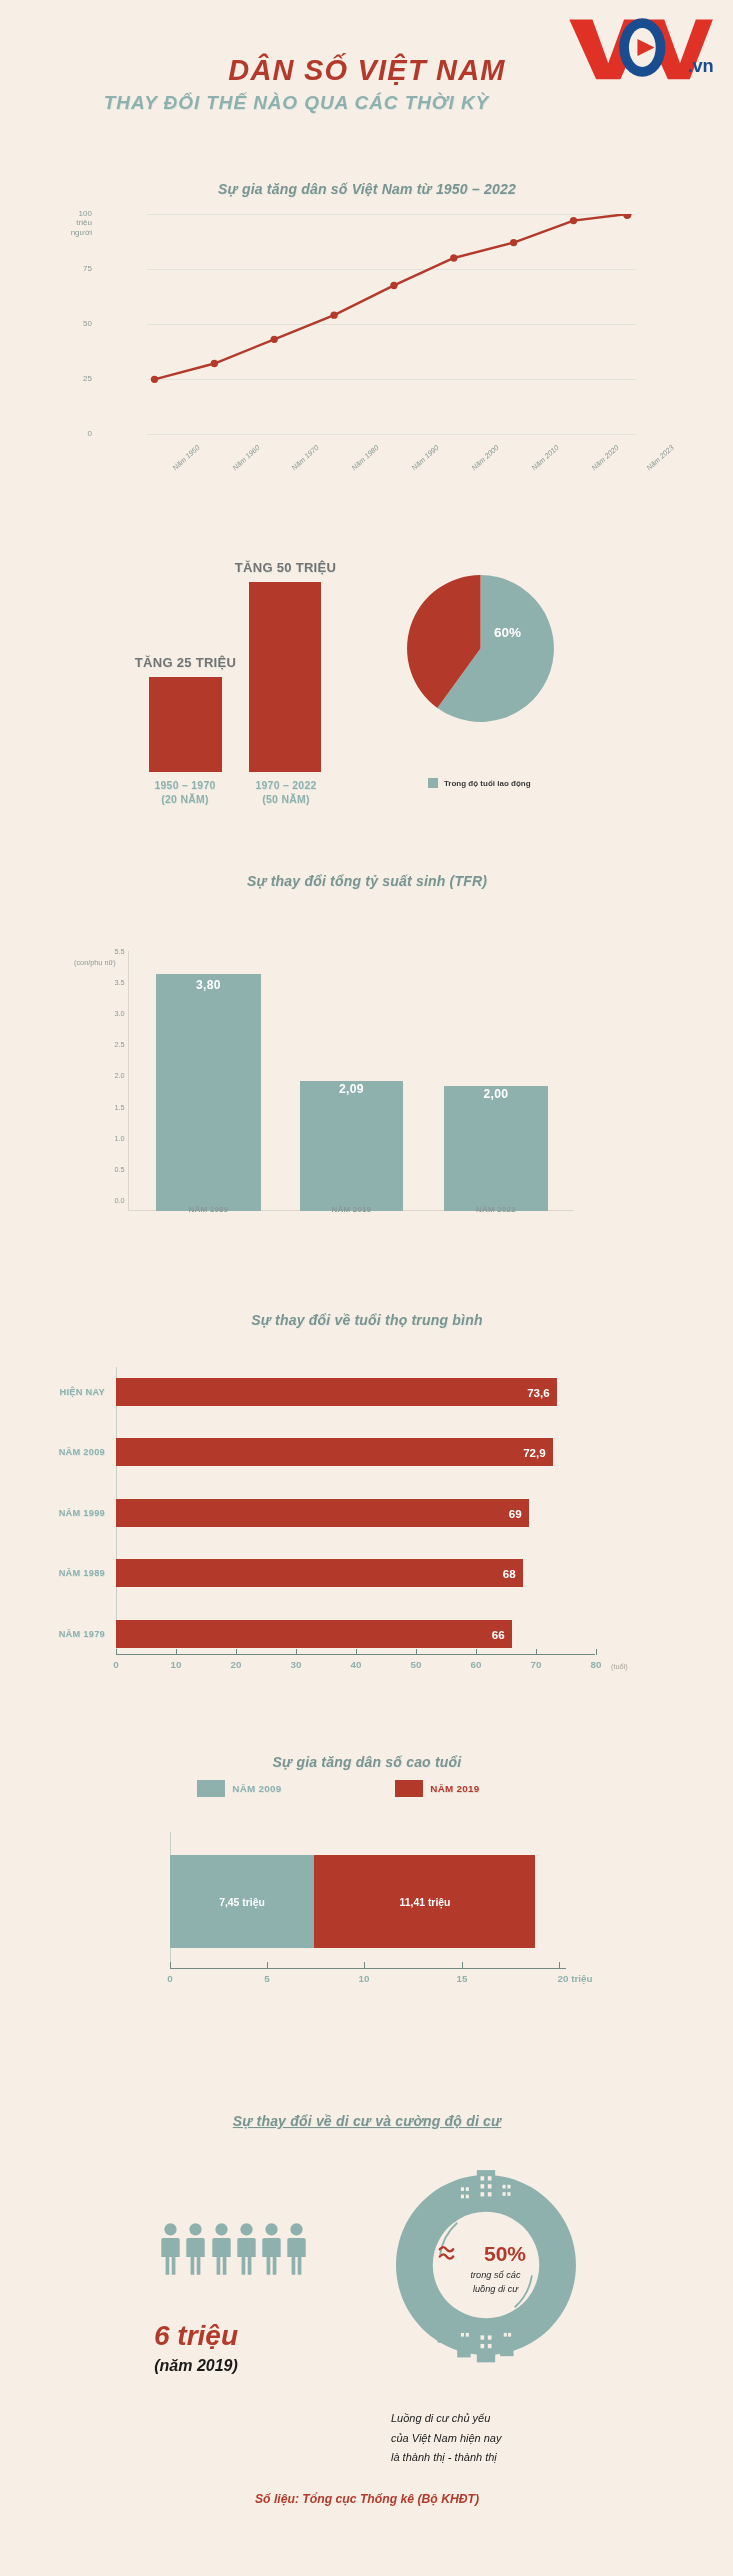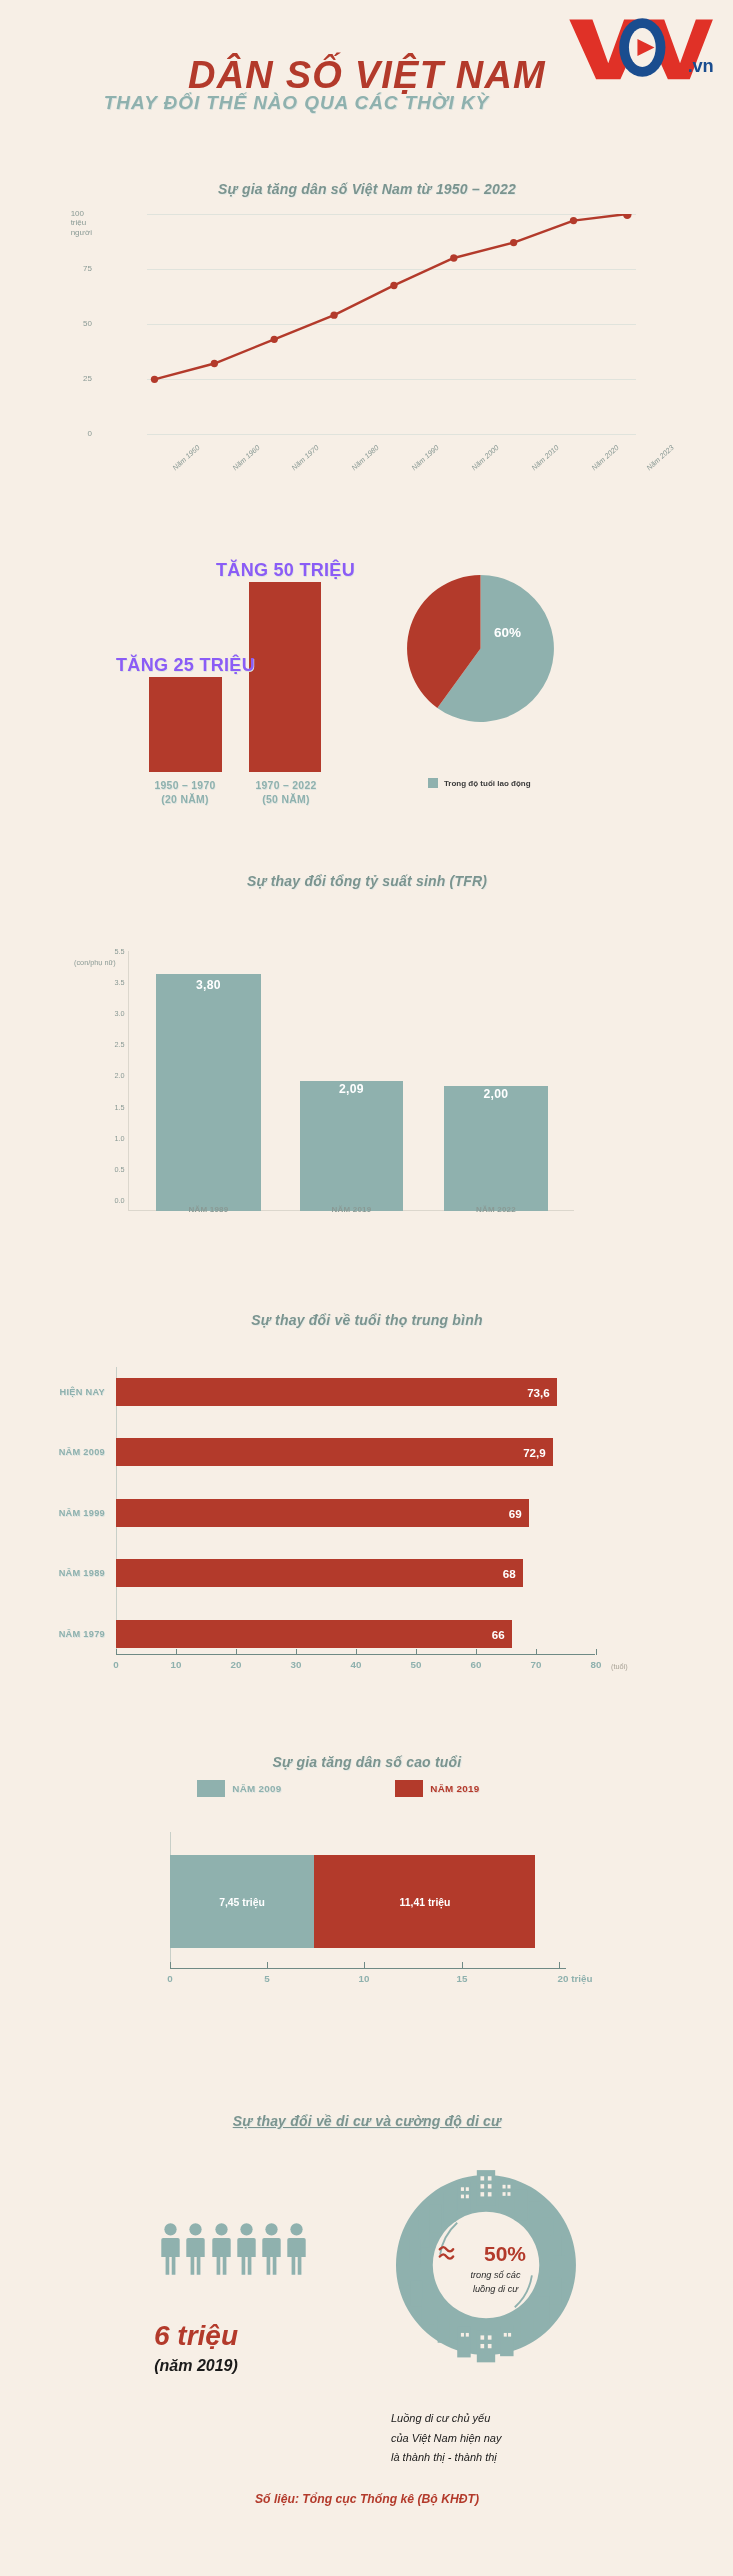--- a/index.html
+++ b/index.html
@@ -19,21 +19,21 @@
   
   .header { position: absolute; top: 0; left: 0; width: 734px; height: 177px; }
   .logo { position: absolute; right: 17px; top: 11px; width: 153px; height: 73px; }
   .logo-vn {
     position: absolute; right: 3.7px; bottom: 7.3px;
     font-size: 18.3px; font-weight: 700; color: #1a4d8f;
     font-family: "Liberation Sans", sans-serif; letter-spacing: -0.3px;
   }
   .title-main {
     position: absolute; top: 54px; left: 0; width: 734px; text-align: center;
-    font-size: 38px; font-weight: 800; color: #b33a2b;
+    font-size: 29px; font-weight: 800; color: #b33a2b;
     letter-spacing: 1.2px; font-style: italic;
     font-family: "Liberation Sans", sans-serif;
   }
   .title-sub {
     position: absolute; top: 92px; left: 0; width: 593px; text-align: center;
     font-size: 19px; font-weight: 800; color: #8fb1ae;
     letter-spacing: 0.9px; font-style: italic;
     text-shadow: 0.6px 0.6px 0 #d9e1de;
   }
 
@@ -42,41 +42,41 @@
     position: absolute; width: 734px; text-align: center;
     font-size: 14px; font-weight: 700; font-style: italic;
     color: #7b948f; letter-spacing: 0.2px;
     text-shadow: 0.9px 0.9px 0 #e4e9e5;
   }
 
   
   .linechart { position: absolute; left: 98px; top: 214px; width: 538px; height: 245px; }
   .lc-ylabel {
     position: absolute; right: 100%; margin-right: 6.1px;
-    color: #8a9a95; font-size: 8px; line-height: 9.2px;
+    text-align: right; color: #8a9a95; font-size: 8px; line-height: 9.2px;
     white-space: nowrap;
     margin-left: 22px;
   }
   .lc-grid {
     position: absolute; left: 49px; right: 0; height: 0.6px;
     background: #e0e3dc;
   }
   .lc-xlabel {
     position: absolute; color: #8a9a95; font-size: 7.3px; font-style: italic;
     transform: rotate(-42deg); transform-origin: right top; white-space: nowrap;
     text-align: right;
   }
   .lc-svg { position: absolute; left: 49px; top: 0; }
 
   
   .growth { position: absolute; left: 0; top: 550px; width: 367px; height: 281px; }
   .gbar { position: absolute; background: #b33a2b; }
   .gbar-cap {
-    position: absolute; text-align: center; font-size: 18px; font-weight: 800;
-    color: #8b5cf6; letter-spacing: 0.3px; white-space: nowrap;
+    position: absolute; text-align: center; font-size: 13px; font-weight: 800;
+    color: #737373; letter-spacing: 0.3px; white-space: nowrap;
     text-shadow: 0.6px 0.6px 0 #dde4e0;
   }
   .gbar-lab {
     position: absolute; text-align: center; font-size: 10.4px; font-weight: 800;
     color: #8fb1ae; letter-spacing: 0.3px; line-height: 14px;
     text-shadow: 0.6px 0.6px 0 #dde4e0;
   }
 
   
   .pie-wrap { position: absolute; left: 404px; top: 572px; width: 159px; height: 183px; }

